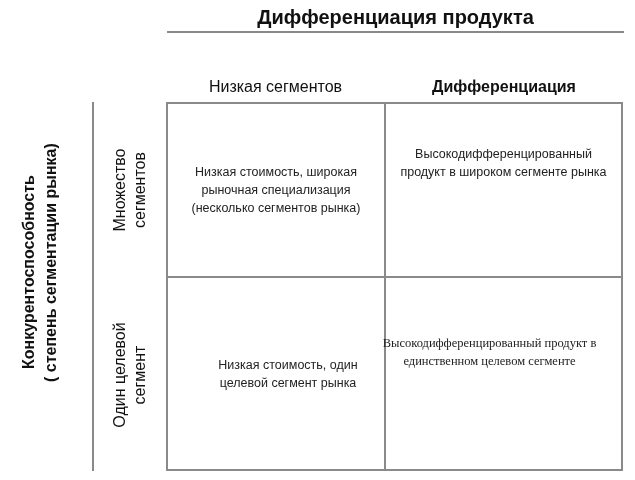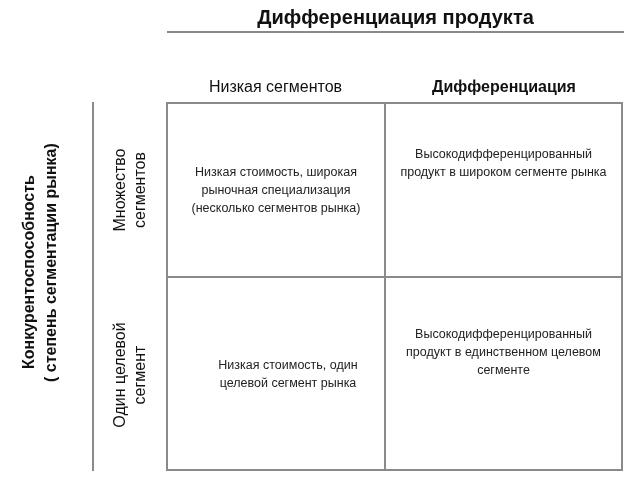--- a/index.html
+++ b/index.html
@@ -14,21 +14,21 @@
   .col-head.c2 { left: 385px; width: 238px; font-weight: bold; }
   .grid { left: 166px; top: 102px; width: 457px; height: 369px;
           border: 2px solid #8a8a8a; box-sizing: border-box; }
   .vline { left: 384px; top: 102px; width: 2px; height: 369px; background: #8a8a8a; }
   .hline { left: 166px; top: 276px; width: 457px; height: 2px; background: #8a8a8a; }
   .cell { display: flex; align-items: center; justify-content: center;
           text-align: center; font-size: 12.5px; line-height: 18px; color: #222; box-sizing: border-box; padding: 0 6px; }
   .cell.tl { left: 168px; top: 104px; width: 216px; height: 172px; align-items: center; }
   .cell.tr { left: 386px; top: 98px; width: 235px; height: 130px; }
   .cell.bl { left: 168px; top: 278px; width: 240px; height: 191px; }
-  .cell.br { left: 386px; top: 278px; width: 235px; height: 148px; }
+  .cell.br { left: 372px; top: 278px; width: 235px; height: 148px; font-family: Liberation Serif, serif; }
   .left-rule { left: 92px; top: 102px; width: 2px; height: 369px; background: #8a8a8a; }
   .rot { transform: rotate(-90deg); transform-origin: center center; text-align: center; white-space: nowrap; }
   .axis-y { left: -70px; top: 272px; width: 220px; font-size: 16px; font-weight: bold; line-height: 22px; color: #111;
             margin-top: -22px; }
   .row-label { font-size: 16px; line-height: 20px; color: #111; width: 180px; }
   .row-label.r1 { left: 40px; top: 170px; }
   .row-label.r2 { left: 40px; top: 355px; }
 </style>
 </head>
 <body>

